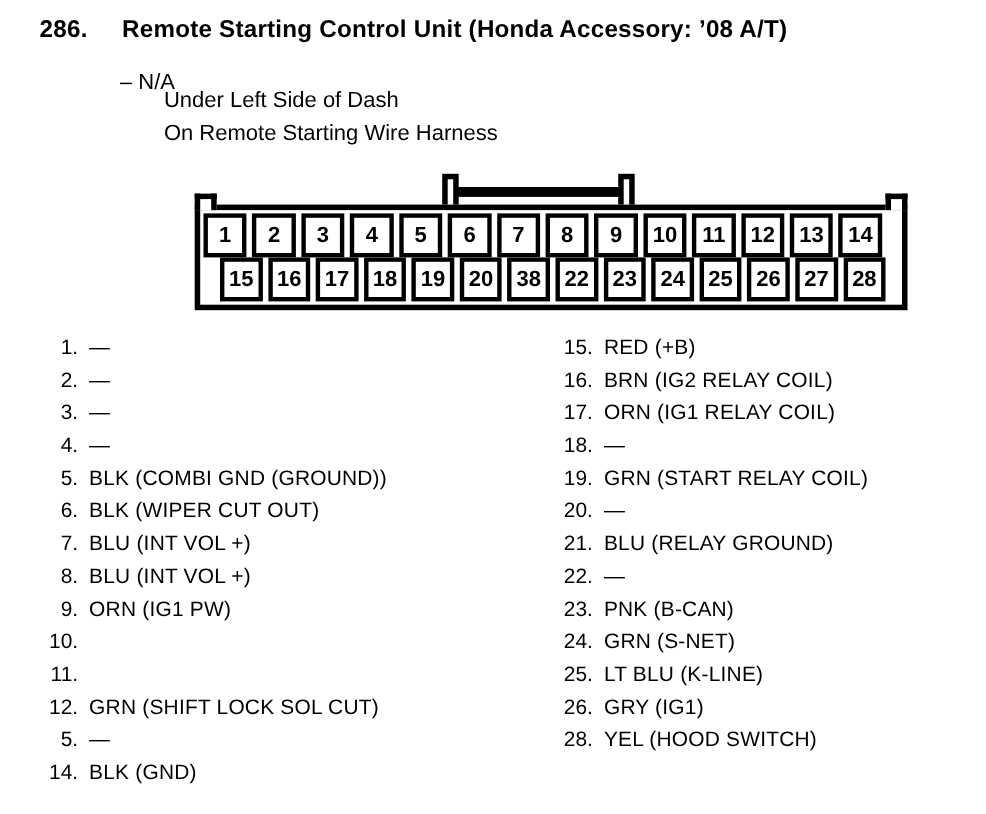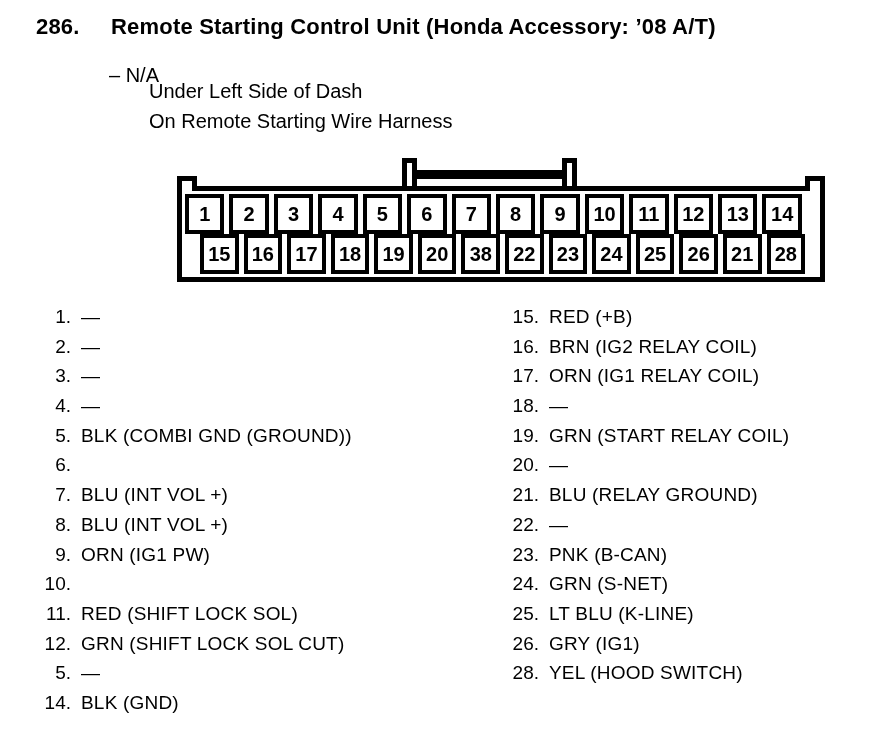--- a/index.html
+++ b/index.html
@@ -114,21 +114,21 @@
           <div class="pin-cell">17</div>
           <div class="pin-cell">18</div>
           <div class="pin-cell">19</div>
           <div class="pin-cell">20</div>
           <div class="pin-cell">38</div>
           <div class="pin-cell">22</div>
           <div class="pin-cell">23</div>
           <div class="pin-cell">24</div>
           <div class="pin-cell">25</div>
           <div class="pin-cell">26</div>
-          <div class="pin-cell">21</div>
+          <div class="pin-cell">27</div>
           <div class="pin-cell">28</div>
         </div>
     </div>
   </div>
 
   <div class="pin-lists">
     <div class="pin-col pin-col-left" id="col-left">
         <div class="pin-item">
     <span class="pin-num">1.</span>
     <span class="pin-desc">—</span>
@@ -144,39 +144,39 @@
         <div class="pin-item">
     <span class="pin-num">4.</span>
     <span class="pin-desc">—</span>
   </div>
         <div class="pin-item">
     <span class="pin-num">5.</span>
     <span class="pin-desc">BLK (COMBI GND (GROUND))</span>
   </div>
         <div class="pin-item">
     <span class="pin-num">6.</span>
+    <span class="pin-desc">BLK (WIPER CUT OUT)</span>
   </div>
         <div class="pin-item">
     <span class="pin-num">7.</span>
     <span class="pin-desc">BLU (INT VOL +)</span>
   </div>
         <div class="pin-item">
     <span class="pin-num">8.</span>
     <span class="pin-desc">BLU (INT VOL +)</span>
   </div>
         <div class="pin-item">
     <span class="pin-num">9.</span>
     <span class="pin-desc">ORN (IG1 PW)</span>
   </div>
         <div class="pin-item">
     <span class="pin-num">10.</span>
   </div>
         <div class="pin-item">
     <span class="pin-num">11.</span>
-    <span class="pin-desc">RED (SHIFT LOCK SOL)</span>
   </div>
         <div class="pin-item">
     <span class="pin-num">12.</span>
     <span class="pin-desc">GRN (SHIFT LOCK SOL CUT)</span>
   </div>
         <div class="pin-item">
     <span class="pin-num">5.</span>
     <span class="pin-desc">—</span>
   </div>
         <div class="pin-item">

